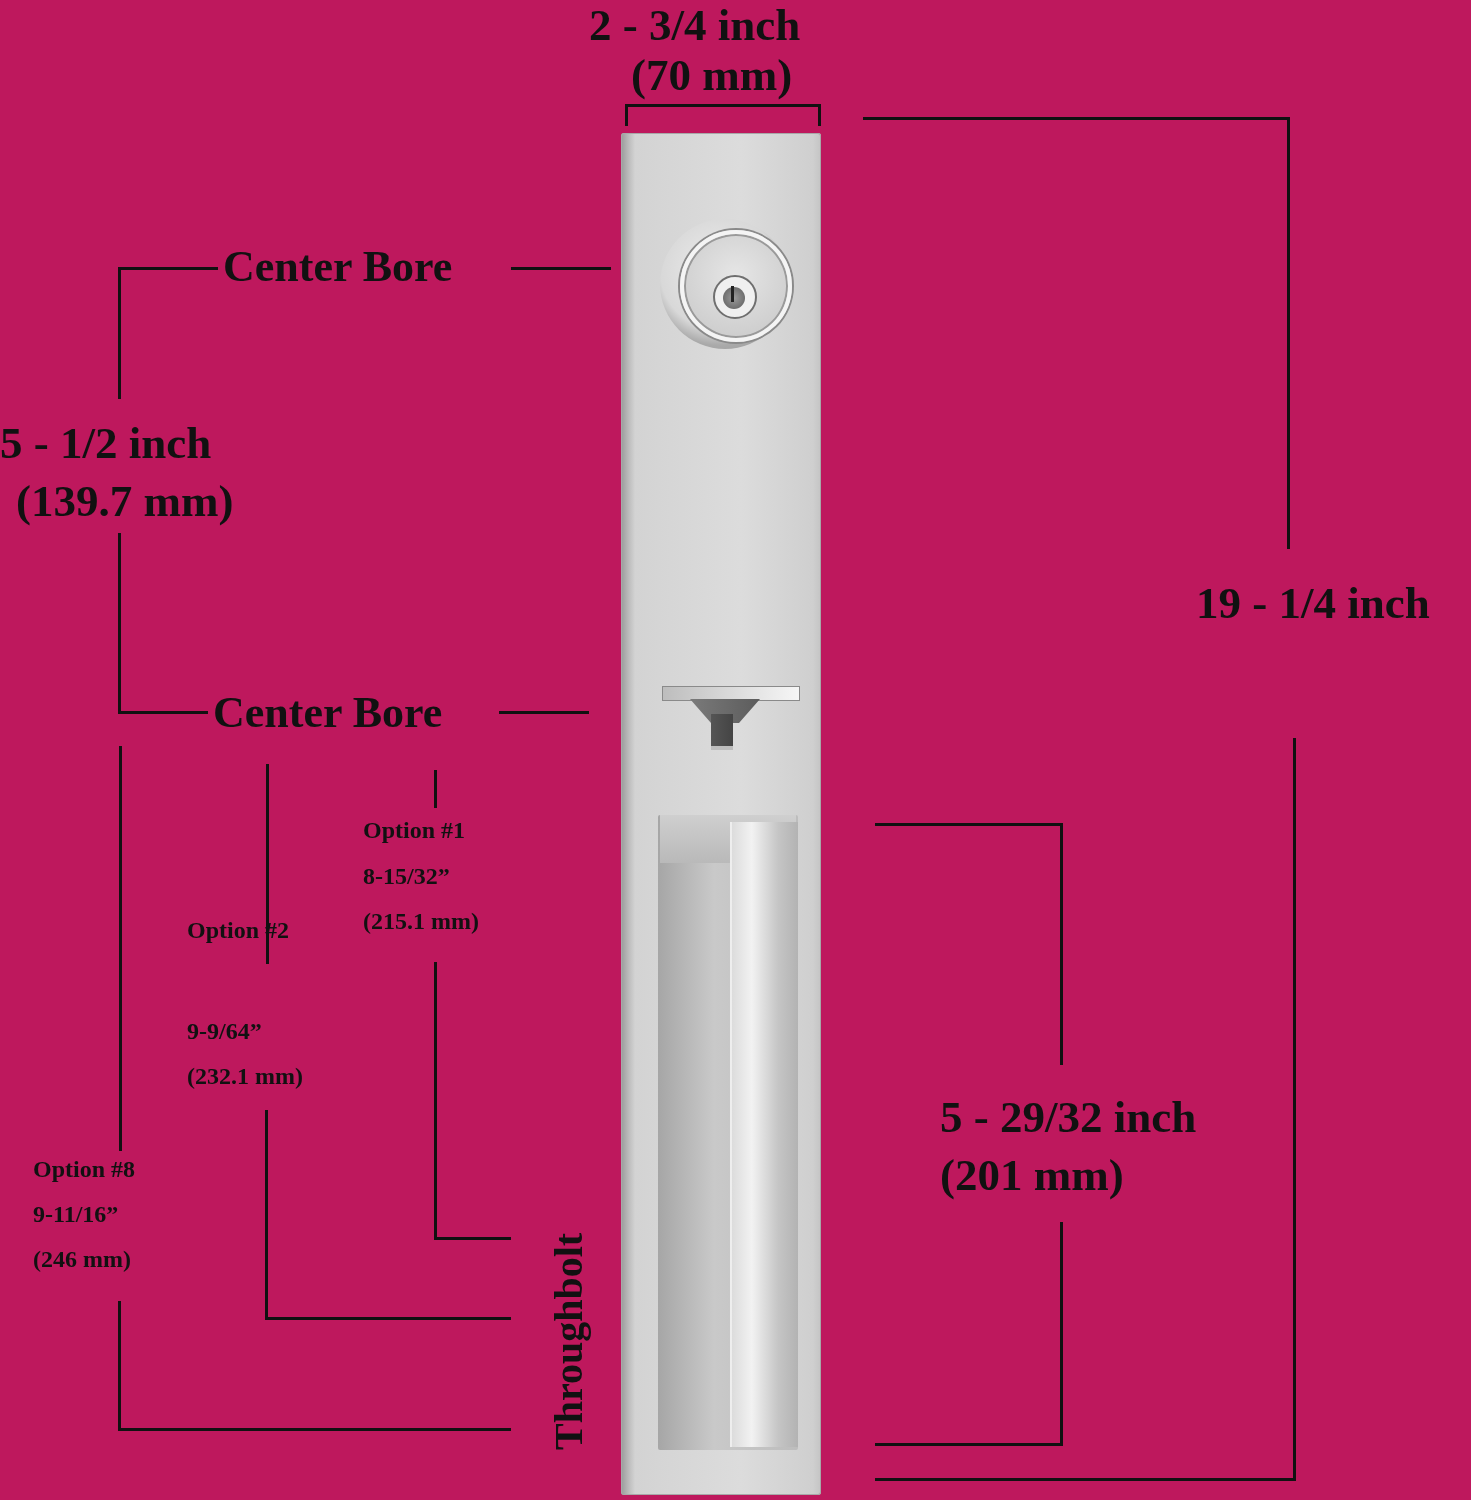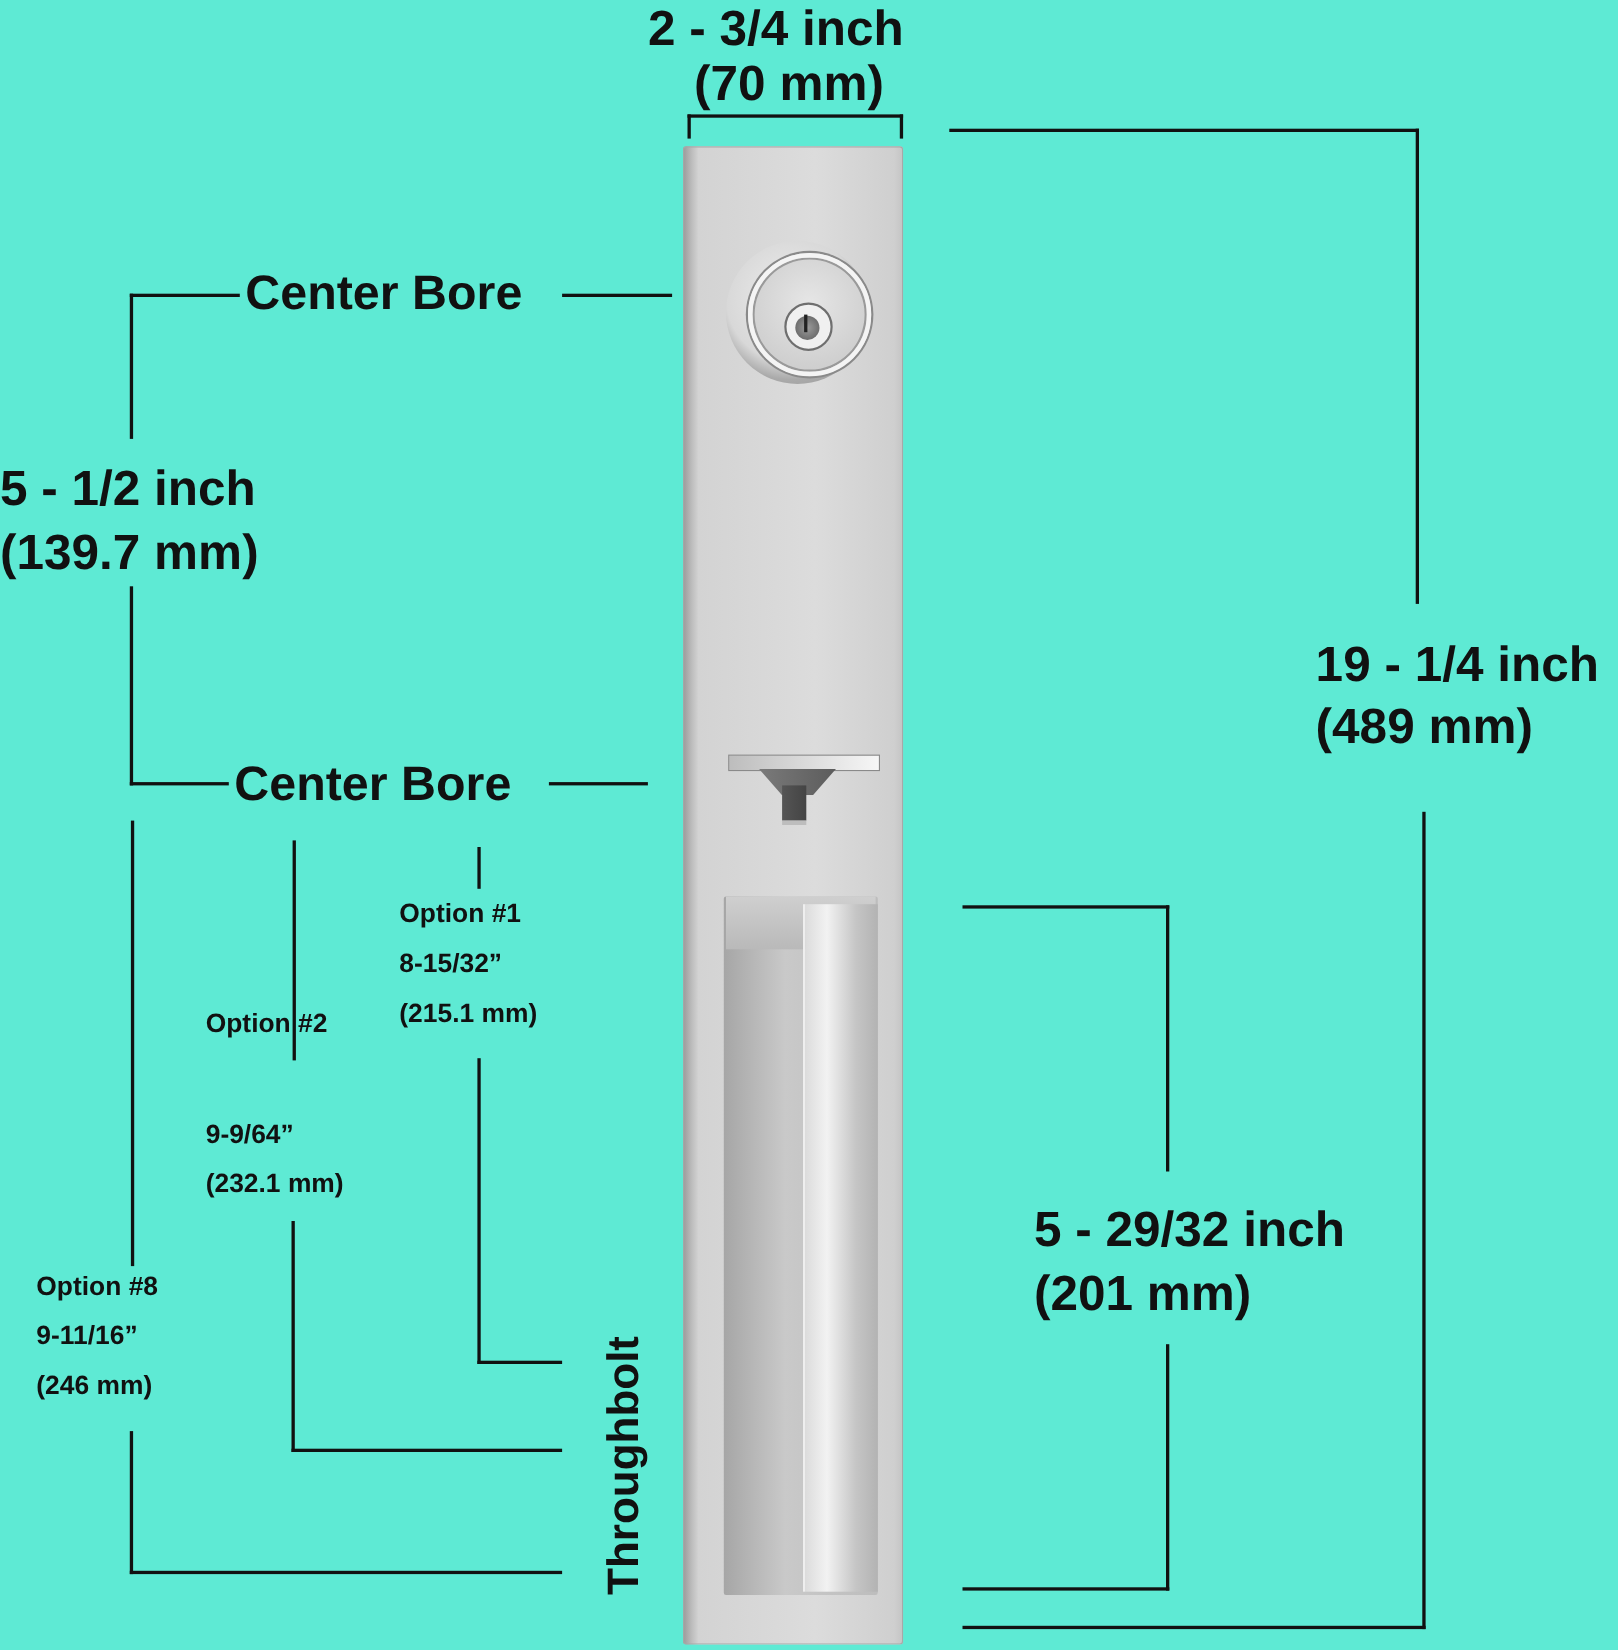--- a/index.html
+++ b/index.html
@@ -1,17 +1,17 @@
 <!DOCTYPE html>
 <html><head>
 <meta charset="utf-8">
 <style>
   html, body { margin:0; padding:0; background:#ffffff; }
-  #canvas { position:relative; width:1471px; height:1500px; background:#5eead4; overflow:hidden;
-    font-family:Liberation Sans, sans-serif; color:#111111; }
+  #canvas { position:relative; width:1471px; height:1500px; background:#be185d; overflow:hidden;
+    font-family:Liberation Serif, serif; color:#111111; }
   .line { position:absolute; background:#111111; }
   .lbl { position:absolute; font-weight:bold; white-space:nowrap; line-height:1.15; }
   .big { font-size:45px; }
   .cb { font-size:44px; }
   .opt { font-size:24px; line-height:1.38; }
   .plate { position:absolute; left:621px; top:133px; width:200px; height:1362px;
     background:linear-gradient(90deg,#9a9a9a 0px,#bdbdbd 8px,#d3d3d3 14px,#dcdcdc 60%,#cfcfcf 96%,#c4c4c4 100%);
     border-radius:3px; box-shadow:inset 0 0 0 1px #a8a8a8; }
   .cyl-outer { position:absolute; left:660px; top:219px; width:130px; height:130px; border-radius:50%;
     background:radial-gradient(circle at 45% 40%, #eeeeee 0%, #d8d8d8 55%, #aaaaaa 70%, #8f8f8f 100%); }
@@ -58,37 +58,36 @@
   <div class="thumb-top"></div>
   <div class="thumb-body"></div>
   <div class="thumb-stem"></div>
   <div class="handle-recess"></div>
   <div class="handle-top"></div>
   <div class="handle-grip"></div>
 
   <div class="line" style="left:863px;top:117px;width:427px;height:3px;"></div>
   <div class="line" style="left:1287px;top:117px;width:3px;height:432px;"></div>
   <div class="lbl big" style="left:1196px;top:578px;">19 - 1/4 inch</div>
-  <div class="lbl big" style="left:1196px;top:634px;">(489 mm)</div>
   <div class="line" style="left:1293px;top:738px;width:3px;height:743px;"></div>
   <div class="line" style="left:875px;top:1478px;width:421px;height:3px;"></div>
 
   <div class="line" style="left:875px;top:823px;width:188px;height:3px;"></div>
   <div class="line" style="left:1060px;top:823px;width:3px;height:242px;"></div>
   <div class="lbl big" style="left:940px;top:1092px;">5 - 29/32  inch</div>
   <div class="lbl big" style="left:940px;top:1150px;">(201 mm)</div>
   <div class="line" style="left:1060px;top:1222px;width:3px;height:224px;"></div>
   <div class="line" style="left:875px;top:1443px;width:188px;height:3px;"></div>
 
   <div class="line" style="left:118px;top:267px;width:100px;height:3px;"></div>
   <div class="lbl cb" style="left:223px;top:242px;">Center Bore</div>
   <div class="line" style="left:511px;top:267px;width:100px;height:3px;"></div>
   <div class="line" style="left:118px;top:267px;width:3px;height:132px;"></div>
   <div class="lbl big" style="left:0px;top:418px;">5 - 1/2 inch</div>
-  <div class="lbl big" style="left:0px;top:476px;">(139.7 mm)</div>
+  <div class="lbl big" style="left:16px;top:476px;">(139.7 mm)</div>
   <div class="line" style="left:118px;top:533px;width:3px;height:181px;"></div>
   <div class="line" style="left:118px;top:711px;width:90px;height:3px;"></div>
   <div class="lbl cb" style="left:213px;top:688px;">Center Bore</div>
   <div class="line" style="left:499px;top:711px;width:90px;height:3px;"></div>
 
   <div class="line" style="left:434px;top:770px;width:3px;height:38px;"></div>
   <div class="lbl opt" style="left:363px;top:814px;">Option #1</div>
   <div class="lbl opt" style="left:363px;top:860px;">8-15/32”</div>
   <div class="lbl opt" style="left:363px;top:905px;">(215.1 mm)</div>
   <div class="line" style="left:434px;top:962px;width:3px;height:278px;"></div>

